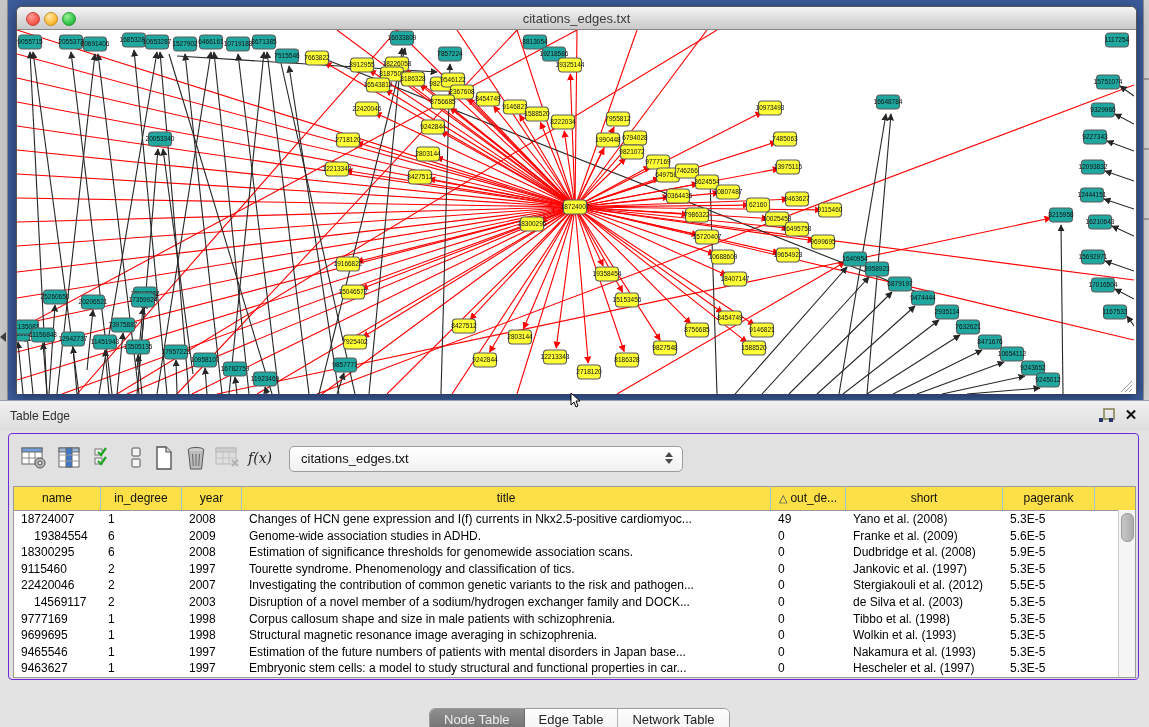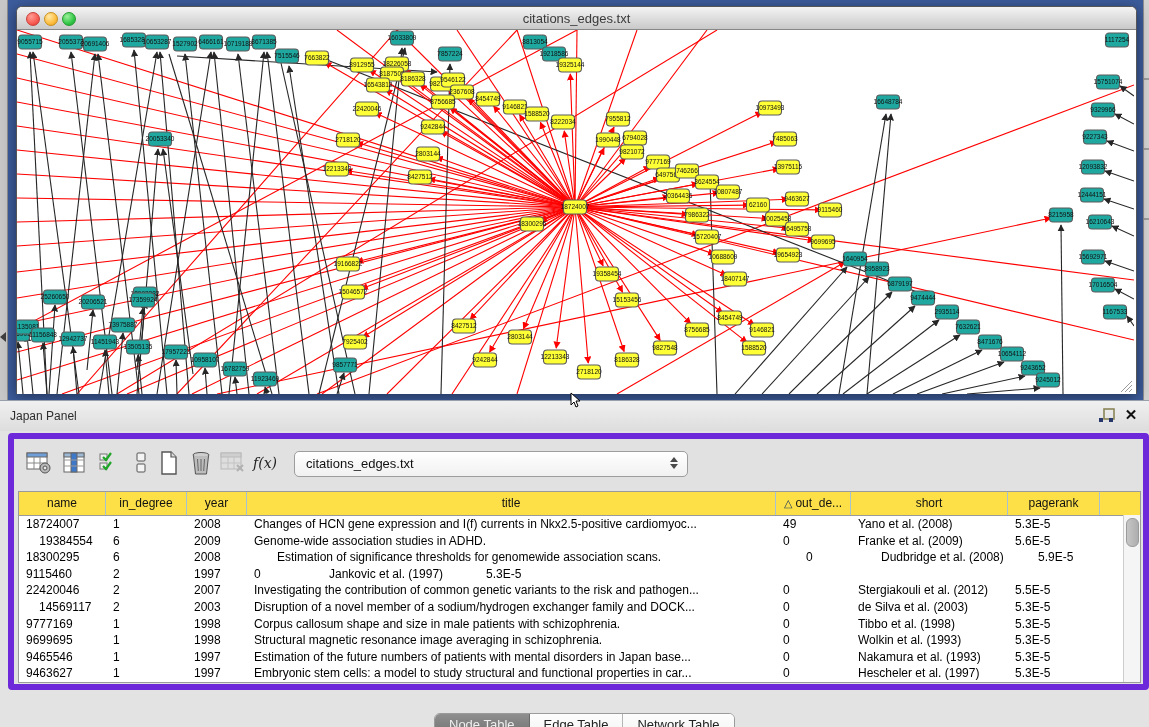--- a/index.html
+++ b/index.html
@@ -28,21 +28,21 @@
 
   
   .cursor{left:570px;top:392px;z-index:40;}
 
   
   .table-panel{left:0;top:400px;width:1149px;height:327px;background:#e3e3e3;border-top:1px solid #97a0ab;}
   .panel-header{position:absolute;left:0;top:0;width:100%;height:30px;background:linear-gradient(#f0f0f0,#dddddd);}
   .panel-title{position:absolute;left:10px;top:8px;font-size:12px;color:#2e2e2e;}
   .float-btn{position:absolute;left:1098px;top:7px;width:18px;height:16px;cursor:default;}
   .close-btn{position:absolute;left:1122px;top:5px;width:18px;height:18px;font-size:15px;font-weight:bold;color:#111;text-align:center;line-height:18px;}
-  .panel-inner{position:absolute;left:8px;top:32px;width:1129px;height:245px;border:6px solid #6d28d9;border-radius:4px;background:#e1e1e1;}
+  .panel-inner{position:absolute;left:8px;top:32px;width:1129px;height:245px;border:1px solid #6d28d9;border-radius:4px;background:#e1e1e1;}
   .tb-btn{position:absolute;top:8px;width:30px;height:32px;display:flex;align-items:center;justify-content:center;}
   .fx{font-family:"DejaVu Serif",serif;font-style:italic;font-size:14px;color:#222;}
   .combo{position:absolute;left:280px;top:12px;width:392px;height:24px;background:linear-gradient(#ffffff,#f1f1f1);
          border:1px solid #9d9d9d;border-radius:5px;}
   .combo-text{position:absolute;left:11px;top:4px;font-size:13px;color:#111;}
   .combo-arrows{position:absolute;right:7px;top:3px;width:10px;height:18px;}
   .combo-arrows div{width:0;height:0;border-left:4px solid transparent;border-right:4px solid transparent;margin:2px 0;}
   .arr-up{border-bottom:5px solid #4a4a4a;}
   .arr-dn{border-top:5px solid #4a4a4a;}
 
@@ -725,21 +725,21 @@
         </svg>
     </div>
   </div>
 
   <svg class="abs cursor" width="12" height="16">
     <polygon points="1,1 1,13 4,10 6,15 8,14 6,9 10,9" fill="#fff" stroke="#000" stroke-width="1"></polygon>
   </svg>
 
   <div class="abs table-panel">
     <div class="panel-header">
-      <span class="panel-title">Japan Panel</span>
+      <span class="panel-title">Table Edge</span>
       <svg class="float-btn" viewBox="0 0 18 16">
         <rect x="6" y="1" width="10" height="10" fill="none" stroke="#8b8558" stroke-width="1.6"></rect>
         <rect x="1" y="10" width="4" height="4" fill="#27366b"></rect>
         <rect x="11" y="10" width="4" height="4" fill="#27366b"></rect>
       </svg>
       <div class="close-btn">✕</div>
     </div>
 
     <div class="panel-inner">
 
@@ -840,29 +840,30 @@
               <div class="td" style="width: 60px;">2009</div>
               <div class="td" style="width: 529px;">Genome-wide association studies in ADHD.</div>
               <div class="td" style="width: 75px;">0</div>
               <div class="td" style="width: 157px;">Franke et al. (2009)</div>
               <div class="td" style="width: 92px;">5.6E-5</div>
             </div>
             <div class="trow">
               <div class="td" style="width: 87px;">18300295</div>
               <div class="td" style="width: 81px;">6</div>
               <div class="td" style="width: 60px;">2008</div>
-              <div class="td" style="width: 529px; margin-left: 23px;">Estimation of significance thresholds for genomewide association scans.</div>
+              <div class="td" style="width: 529px;">Estimation of significance thresholds for genomewide association scans.</div>
               <div class="td" style="width: 75px;">0</div>
               <div class="td" style="width: 157px;">Dudbridge et al. (2008)</div>
               <div class="td" style="width: 92px;">5.9E-5</div>
             </div>
             <div class="trow">
               <div class="td" style="width: 87px;">9115460</div>
               <div class="td" style="width: 81px;">2</div>
               <div class="td" style="width: 60px;">1997</div>
+              <div class="td" style="width: 529px;">Tourette syndrome. Phenomenology and classification of tics.</div>
               <div class="td" style="width: 75px;">0</div>
               <div class="td" style="width: 157px;">Jankovic et al. (1997)</div>
               <div class="td" style="width: 92px;">5.3E-5</div>
             </div>
             <div class="trow">
               <div class="td" style="width: 87px;">22420046</div>
               <div class="td" style="width: 81px;">2</div>
               <div class="td" style="width: 60px;">2007</div>
               <div class="td" style="width: 529px;">Investigating the contribution of common genetic variants to the risk and pathogen...</div>
               <div class="td" style="width: 75px;">0</div>

